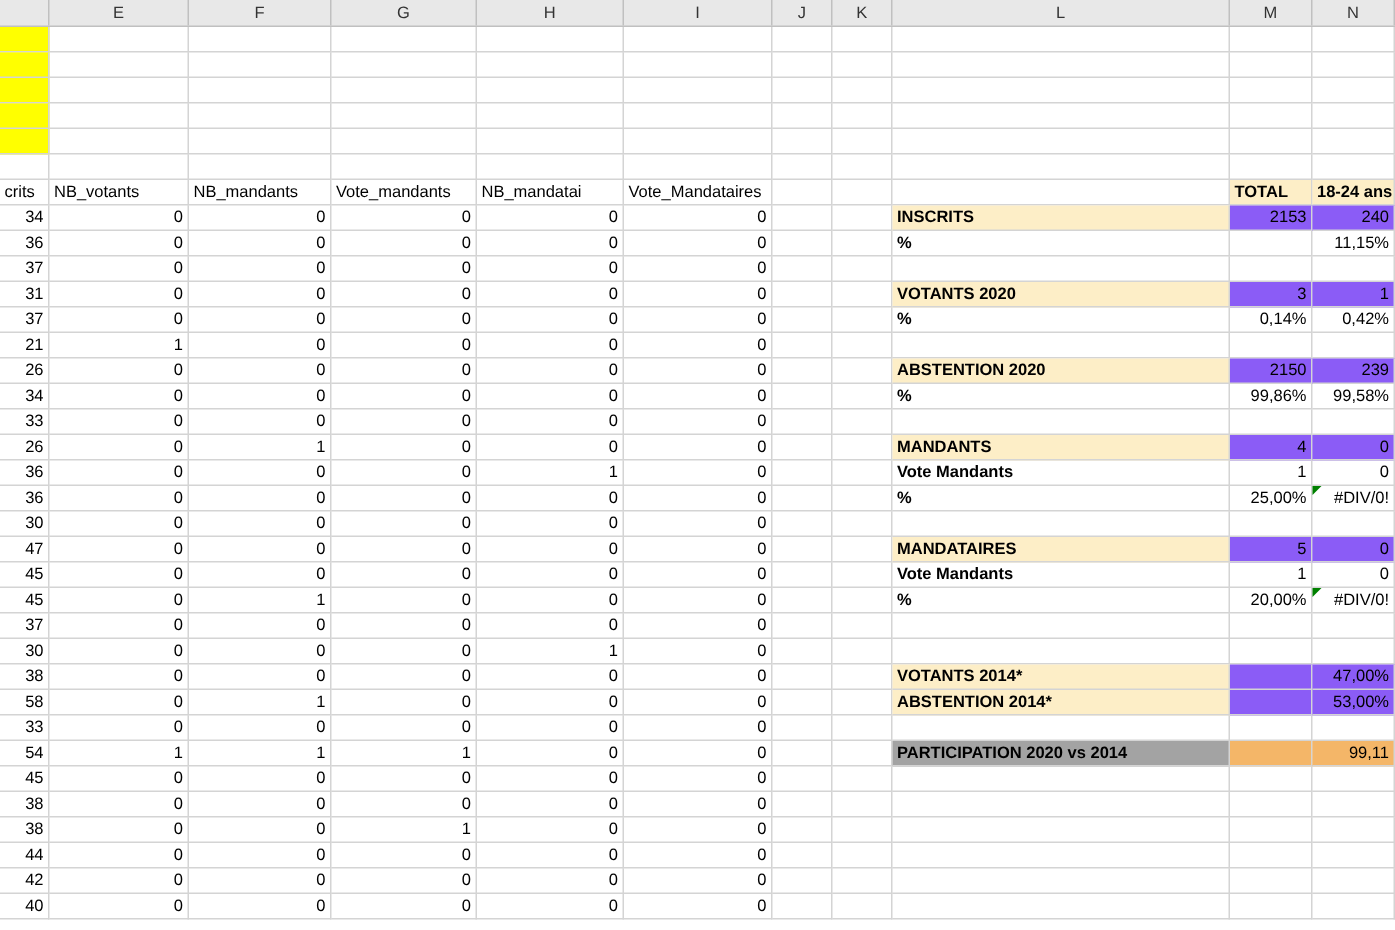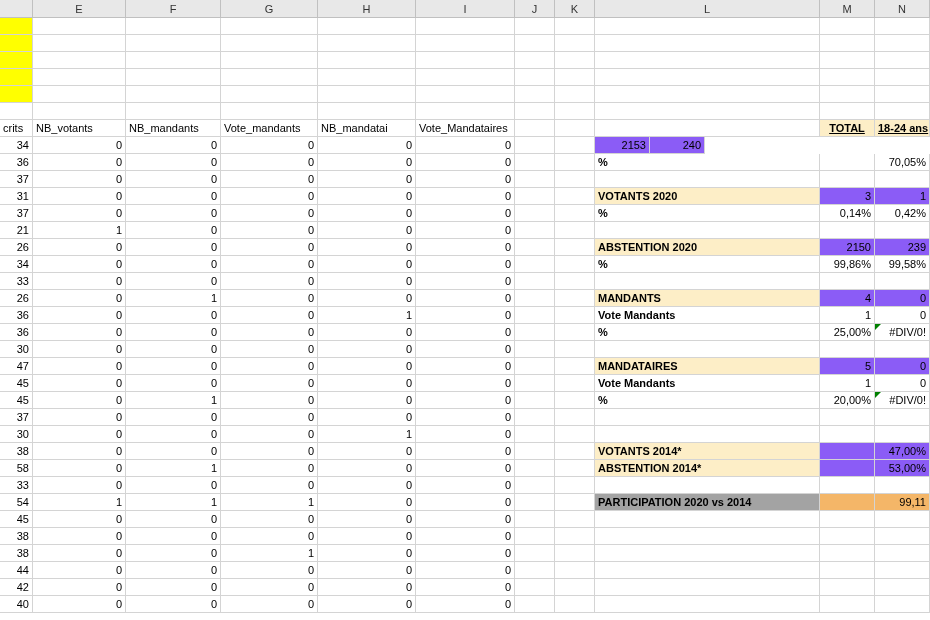--- a/index.html
+++ b/index.html
@@ -48,21 +48,21 @@
     border-right: 1px solid #d4d4d4;
     border-bottom: 1px solid #d4d4d4;
     padding: 0 3px;
     line-height: 17px;
     white-space: nowrap;
     overflow: visible;
     position: relative;
   }
   .cell.num { text-align: right; }
   .cell.left { text-align: left; }
-  .cell.center { text-align: center; text-decoration: underline; }
+  .cell.center { text-align: left; }
   .yellow { background: #ffff00; }
   .hdr-light { background: #fdeec7; font-weight: bold;}
   .hdr-val { background: #8b5cf6; text-align:right; }
   .orange { background: #a3a3a3; font-weight: bold; }
   .orange-val { background: #f4b668; text-align:right; }
   .bold { font-weight: bold; }
   
   .tri::before {
     content:"";
     position:absolute;
@@ -198,35 +198,36 @@
       </div>
       <div class="row">
         <div class="cell wD num">34</div>
         <div class="cell wE num">0</div>
         <div class="cell wF num">0</div>
         <div class="cell wG num">0</div>
         <div class="cell wH num">0</div>
         <div class="cell wI num">0</div>
         <div class="cell wJ"></div>
         <div class="cell wK"></div>
+        <div class="cell wL hdr-light left">INSCRITS</div>
         <div class="cell wM num hdr-val">2153</div>
         <div class="cell wN num hdr-val">240</div>
       </div>
       <div class="row">
         <div class="cell wD num">36</div>
         <div class="cell wE num">0</div>
         <div class="cell wF num">0</div>
         <div class="cell wG num">0</div>
         <div class="cell wH num">0</div>
         <div class="cell wI num">0</div>
         <div class="cell wJ"></div>
         <div class="cell wK"></div>
         <div class="cell wL bold left">%</div>
         <div class="cell wM num"></div>
-        <div class="cell wN num">70,05%</div>
+        <div class="cell wN num">11,15%</div>
       </div>
       <div class="row">
         <div class="cell wD num">37</div>
         <div class="cell wE num">0</div>
         <div class="cell wF num">0</div>
         <div class="cell wG num">0</div>
         <div class="cell wH num">0</div>
         <div class="cell wI num">0</div>
         <div class="cell wJ"></div>
         <div class="cell wK"></div>

